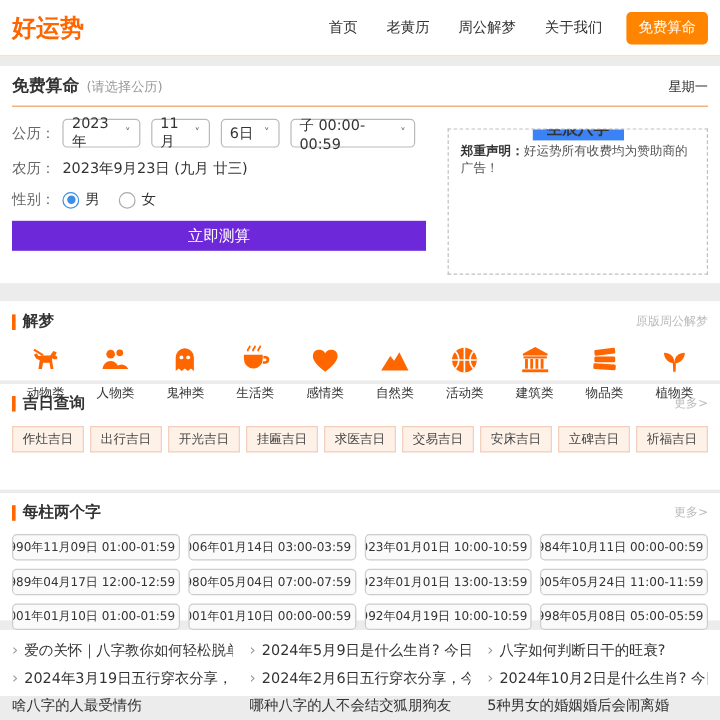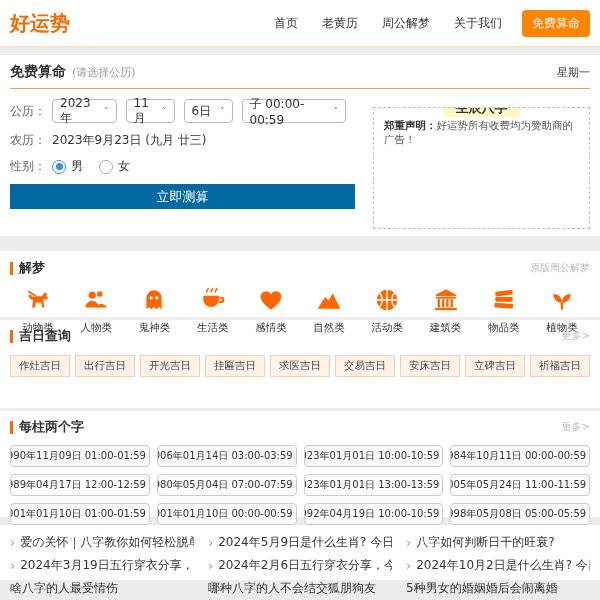--- a/index.html
+++ b/index.html
@@ -33,27 +33,27 @@
     margin-right:9px; font-size:12px; color:#333; background:#fff; cursor:pointer; }
   .sel .chev { font-size:9px; color:#666; margin-left:6px; }
   .w-year{width:72px;} .w-month{width:54px;} .w-day{width:54px;} .w-hour{width:118px;}
   .lunar-val { font-size:12px; color:#333; }
   .radio { width:14px; height:14px; border:1px solid #aaa; border-radius:50%;
     display:inline-block; margin-right:5px; position:relative; background:#fff; cursor:pointer; }
   .radio.checked { border-color:#3a8ee6; }
   .radio.checked::after { content:""; position:absolute; inset:2.5px;
     background:#3a8ee6; border-radius:50%; }
   .radio-label { font-size:12px; color:#333; margin-right:16px; }
-  .submit-btn { width:345px; height:25px; margin-top:8px; background:#0369a1;
+  .submit-btn { width:345px; height:25px; margin-top:8px; background:#6d28d9;
     color:#fff; font-size:13px; border:none; cursor:pointer;
     display:flex; align-items:center; justify-content:center; }
   .bazi-box { margin-left:18px; flex:1; border:1px dashed #c0c0c0;
     padding:8px 10px 6px; position:relative; margin-top:8px; height:122px; overflow:hidden; }
   .bazi-title { position:absolute; top:-9px; left:50%; transform:translateX(-50%);
-    background:#fef9c3; padding:0 12px; font-size:13px; font-weight:bold; color:#333;
+    background:#3b82f6; padding:0 12px; font-size:13px; font-weight:bold; color:#333;
     white-space:nowrap; }
   .bazi-text { font-size:10.5px; color:#555; line-height:1.45; margin-top:3px; }
   .bazi-notice { font-size:10.5px; color:#555; margin-top:3px; }
   .bazi-notice b { color:#333; }
 
   
   .section { background:#fff; padding:5px 10px 0; }
   #dream-card { height:66px; padding-top:6px; }
   #lucky-card { height:88px; }
   #baziq-card { height:106px; }

